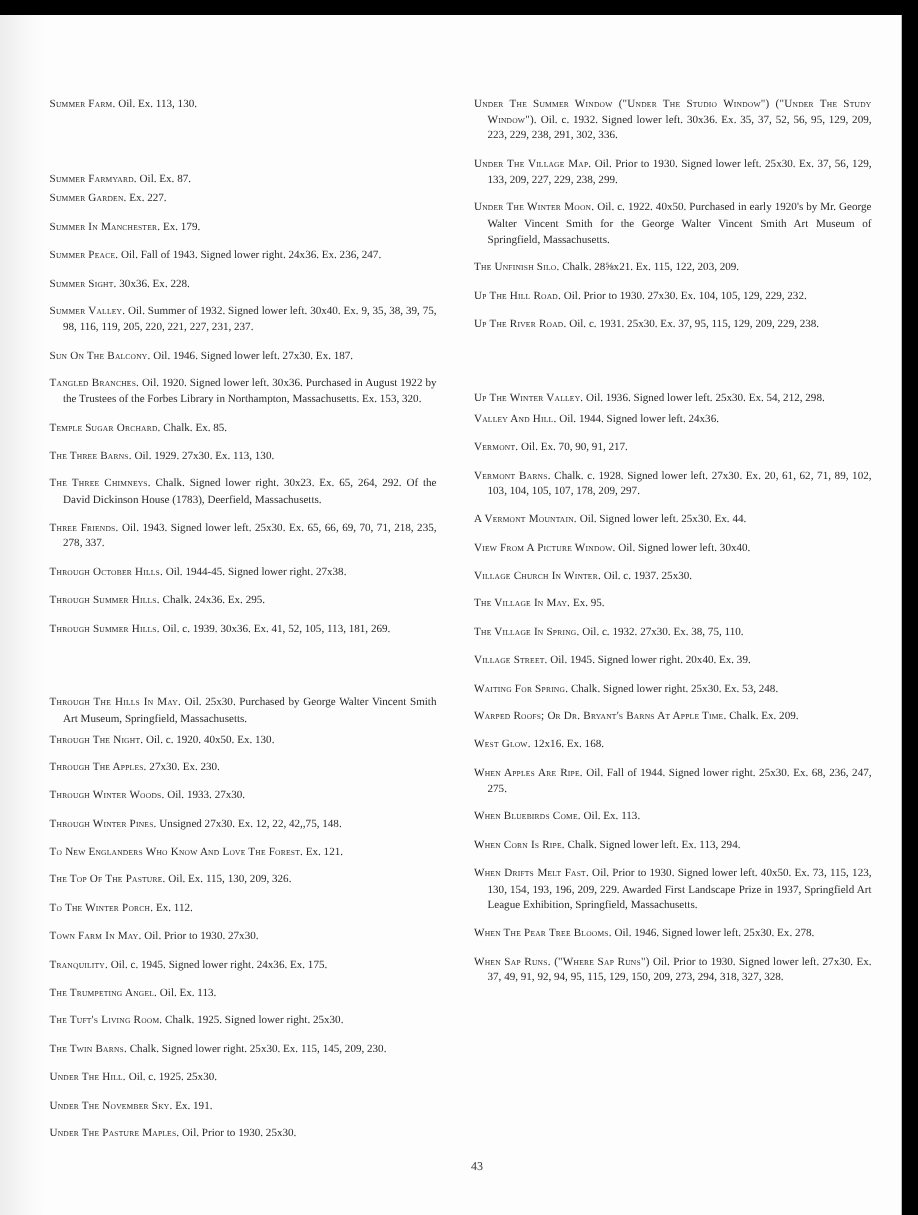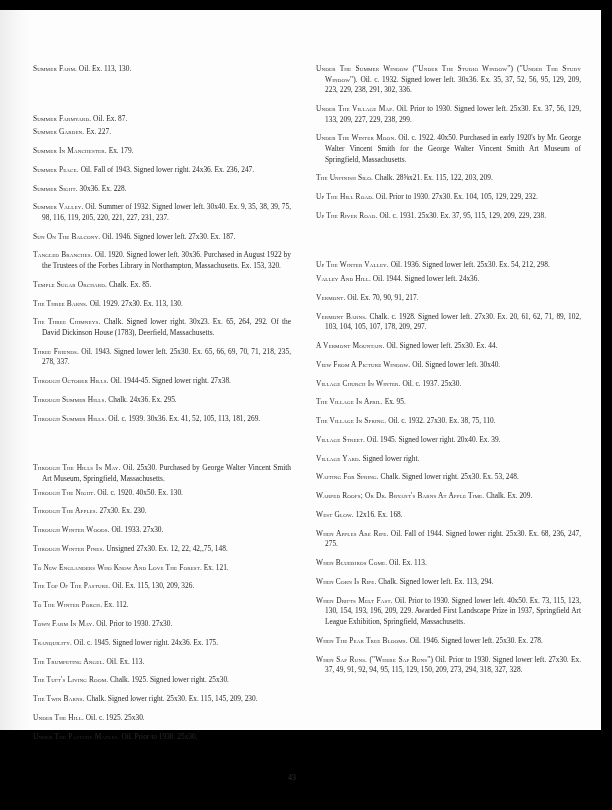--- a/index.html
+++ b/index.html
@@ -5,39 +5,39 @@
   html, body { margin: 0; padding: 0; }
   body {
     width: 612px; height: 810px; overflow: hidden;
     background: #000;
     font-family: "Liberation Serif", "DejaVu Serif", serif;
     color: #2a2a2a;
     position: relative;
   }
   .page {
     position: absolute; left: 0; top: 10px;
-    width: 601px; height: 720px;
+    width: 601px; height: 800px;
     background: #fdfdfd;
     background-image: linear-gradient(to right, #ececec 0px, #f8f8f8 18px, #fdfdfd 30px);
   }
   .col {
     position: absolute; top: 54px;
     font-size: 7.4px; line-height: 10.6px;
     text-align: justify;
   }
   .col.left { left: 33px; width: 258px; }
   .col.right { left: 316px; width: 265px; }
   .entry {
     padding-left: 9px; text-indent: -9px;
     margin: 0 0 8.2px 0;
   }
   .entry.tight { margin-bottom: 3px; margin-top: 39px; }
   .title { font-variant: small-caps; letter-spacing: 0.15px; }
   .page-number {
-    position: absolute; left: 288px; top: 763px;
+    position: absolute; left: 314px; top: 763px;
     font-size: 8px; color: #333;
   }
 </style>
 </head>
 <body>
 
 <div class="page">
   <div class="col left" id="left-col">
       <p class="entry"><span class="title">Summer Farm.</span><span class="details"> Oil. Ex. 113, 130.</span></p>
       <p class="entry tight"><span class="title">Summer Farmyard.</span><span class="details"> Oil. Ex. 87.</span></p>
@@ -62,40 +62,40 @@
       <p class="entry"><span class="title">Through Winter Pines.</span><span class="details"> Unsigned 27x30. Ex. 12, 22, 42,,75, 148.</span></p>
       <p class="entry"><span class="title">To New Englanders Who Know And Love The Forest.</span><span class="details"> Ex. 121.</span></p>
       <p class="entry"><span class="title">The Top Of The Pasture.</span><span class="details"> Oil. Ex. 115, 130, 209, 326.</span></p>
       <p class="entry"><span class="title">To The Winter Porch.</span><span class="details"> Ex. 112.</span></p>
       <p class="entry"><span class="title">Town Farm In May.</span><span class="details"> Oil. Prior to 1930. 27x30.</span></p>
       <p class="entry"><span class="title">Tranquility.</span><span class="details"> Oil. c. 1945. Signed lower right. 24x36. Ex. 175.</span></p>
       <p class="entry"><span class="title">The Trumpeting Angel.</span><span class="details"> Oil. Ex. 113.</span></p>
       <p class="entry"><span class="title">The Tuft's Living Room.</span><span class="details"> Chalk. 1925. Signed lower right. 25x30.</span></p>
       <p class="entry"><span class="title">The Twin Barns.</span><span class="details"> Chalk. Signed lower right. 25x30. Ex. 115, 145, 209, 230.</span></p>
       <p class="entry"><span class="title">Under The Hill.</span><span class="details"> Oil. c. 1925. 25x30.</span></p>
+      <p class="entry"><span class="title">Under The November Sky.</span><span class="details"> Ex. 191.</span></p>
       <p class="entry"><span class="title">Under The Pasture Maples.</span><span class="details"> Oil. Prior to 1930. 25x30.</span></p>
     </div>
   <div class="col right" id="right-col">
       <p class="entry"><span class="title">Under The Summer Window ("Under The Studio Window") ("Under The Study Window").</span><span class="details"> Oil. c. 1932. Signed lower left. 30x36. Ex. 35, 37, 52, 56, 95, 129, 209, 223, 229, 238, 291, 302, 336.</span></p>
       <p class="entry"><span class="title">Under The Village Map.</span><span class="details"> Oil. Prior to 1930. Signed lower left. 25x30. Ex. 37, 56, 129, 133, 209, 227, 229, 238, 299.</span></p>
       <p class="entry"><span class="title">Under The Winter Moon.</span><span class="details"> Oil. c. 1922. 40x50. Purchased in early 1920's by Mr. George Walter Vincent Smith for the George Walter Vincent Smith Art Museum of Springfield, Massachusetts.</span></p>
       <p class="entry"><span class="title">The Unfinish Silo.</span><span class="details"> Chalk. 28⅝x21. Ex. 115, 122, 203, 209.</span></p>
       <p class="entry"><span class="title">Up The Hill Road.</span><span class="details"> Oil. Prior to 1930. 27x30. Ex. 104, 105, 129, 229, 232.</span></p>
       <p class="entry"><span class="title">Up The River Road.</span><span class="details"> Oil. c. 1931. 25x30. Ex. 37, 95, 115, 129, 209, 229, 238.</span></p>
       <p class="entry tight"><span class="title">Up The Winter Valley.</span><span class="details"> Oil. 1936. Signed lower left. 25x30. Ex. 54, 212, 298.</span></p>
       <p class="entry"><span class="title">Valley And Hill.</span><span class="details"> Oil. 1944. Signed lower left. 24x36.</span></p>
       <p class="entry"><span class="title">Vermont.</span><span class="details"> Oil. Ex. 70, 90, 91, 217.</span></p>
       <p class="entry"><span class="title">Vermont Barns.</span><span class="details"> Chalk. c. 1928. Signed lower left. 27x30. Ex. 20, 61, 62, 71, 89, 102, 103, 104, 105, 107, 178, 209, 297.</span></p>
       <p class="entry"><span class="title">A Vermont Mountain.</span><span class="details"> Oil. Signed lower left. 25x30. Ex. 44.</span></p>
       <p class="entry"><span class="title">View From A Picture Window.</span><span class="details"> Oil. Signed lower left. 30x40.</span></p>
       <p class="entry"><span class="title">Village Church In Winter.</span><span class="details"> Oil. c. 1937. 25x30.</span></p>
-      <p class="entry"><span class="title">The Village In April.</span><span class="details"> Ex. 95.</span></p>
+      <p class="entry"><span class="title">The Village In May.</span><span class="details"> Ex. 95.</span></p>
       <p class="entry"><span class="title">The Village In Spring.</span><span class="details"> Oil. c. 1932. 27x30. Ex. 38, 75, 110.</span></p>
       <p class="entry"><span class="title">Village Street.</span><span class="details"> Oil. 1945. Signed lower right. 20x40. Ex. 39.</span></p>
-      <p class="entry"><span class="title">Village Yard.</span><span class="details"> Signed lower right.</span></p>
       <p class="entry"><span class="title">Waiting For Spring.</span><span class="details"> Chalk. Signed lower right. 25x30. Ex. 53, 248.</span></p>
       <p class="entry"><span class="title">Warped Roofs; Or Dr. Bryant's Barns At Apple Time.</span><span class="details"> Chalk. Ex. 209.</span></p>
       <p class="entry"><span class="title">West Glow.</span><span class="details"> 12x16. Ex. 168.</span></p>
       <p class="entry"><span class="title">When Apples Are Ripe.</span><span class="details"> Oil. Fall of 1944. Signed lower right. 25x30. Ex. 68, 236, 247, 275.</span></p>
       <p class="entry"><span class="title">When Bluebirds Come.</span><span class="details"> Oil. Ex. 113.</span></p>
       <p class="entry"><span class="title">When Corn Is Ripe.</span><span class="details"> Chalk. Signed lower left. Ex. 113, 294.</span></p>
       <p class="entry"><span class="title">When Drifts Melt Fast.</span><span class="details"> Oil. Prior to 1930. Signed lower left. 40x50. Ex. 73, 115, 123, 130, 154, 193, 196, 209, 229. Awarded First Landscape Prize in 1937, Springfield Art League Exhibition, Springfield, Massachusetts.</span></p>
       <p class="entry"><span class="title">When The Pear Tree Blooms.</span><span class="details"> Oil. 1946. Signed lower left. 25x30. Ex. 278.</span></p>
       <p class="entry"><span class="title">When Sap Runs. ("Where Sap Runs")</span><span class="details"> Oil. Prior to 1930. Signed lower left. 27x30. Ex. 37, 49, 91, 92, 94, 95, 115, 129, 150, 209, 273, 294, 318, 327, 328.</span></p>
     </div>

